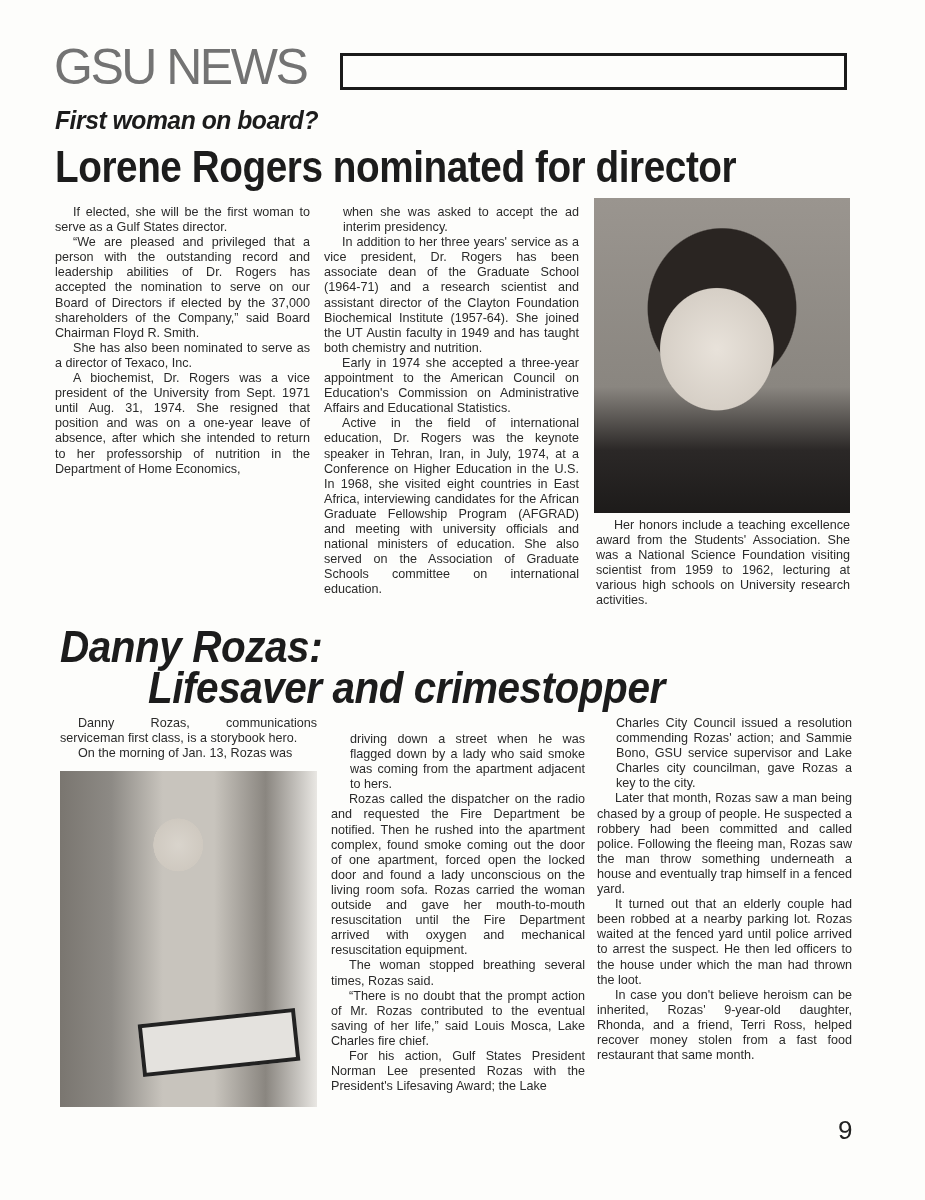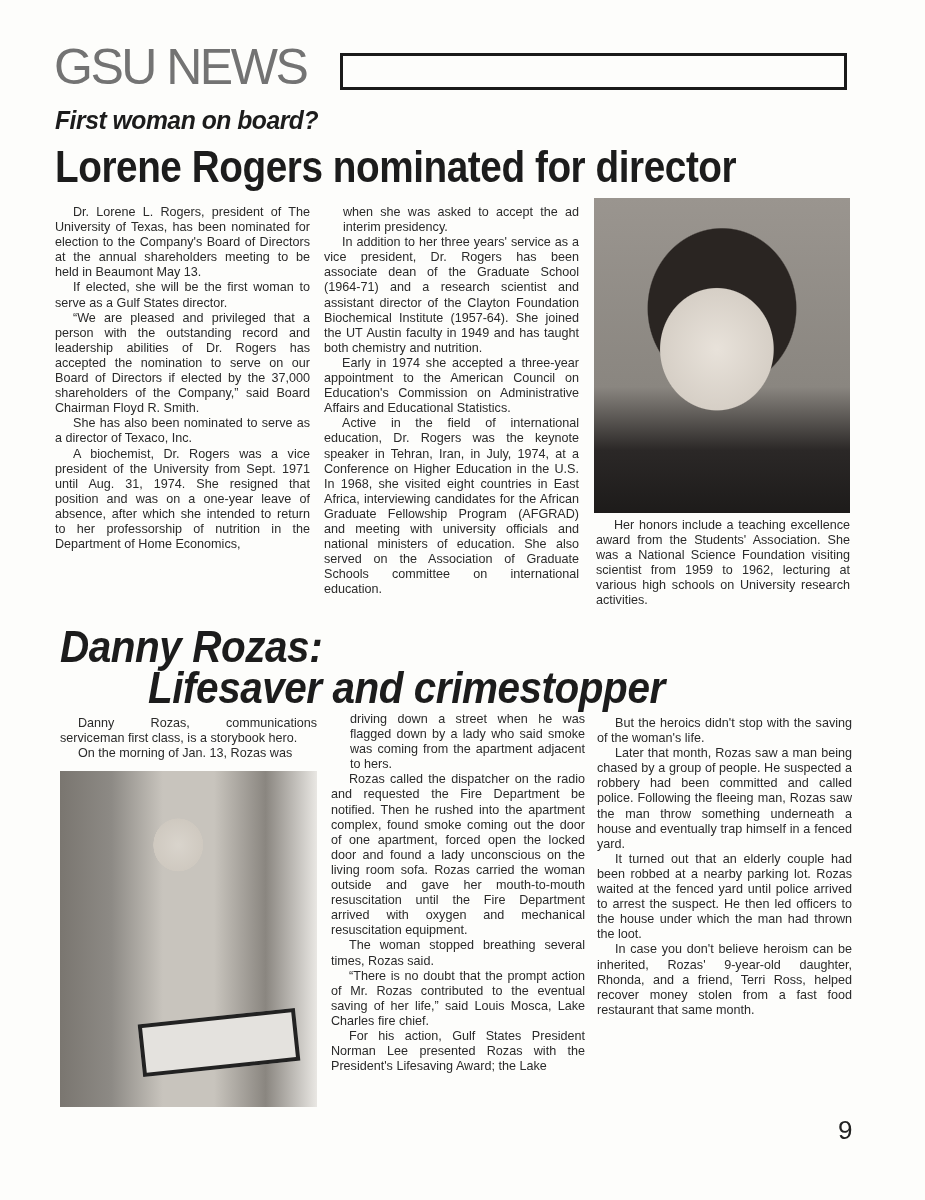--- a/index.html
+++ b/index.html
@@ -59,21 +59,20 @@
 
 <div class="masthead">
   <div class="masthead-title">GSU NEWS</div>
 </div>
 <div class="masthead-box" style="left:340px; top:53px; width:507px; height:37px;"></div>
 
 <div class="kicker">First woman on board?</div>
 <div class="headline1">Lorene Rogers nominated for director</div>
 
 <div class="col" style="left:55px; top:205px; width:255px;">
-  <p>Dr. Lorene L. Rogers, president of The University of Texas, has been nominated for election to the Company's Board of Directors at the annual shareholders meeting to be held in Beaumont May 13.</p>
   <p>If elected, she will be the first woman to serve as a Gulf States director.</p>
   <p>“We are pleased and privileged that a person with the outstanding record and leadership abilities of Dr. Rogers has accepted the nomination to serve on our Board of Directors if elected by the 37,000 shareholders of the Company,” said Board Chairman Floyd R. Smith.</p>
   <p>She has also been nominated to serve as a director of Texaco, Inc.</p>
   <p>A biochemist, Dr. Rogers was a vice president of the University from Sept. 1971 until Aug. 31, 1974. She resigned that position and was on a one-year leave of absence, after which she intended to return to her professorship of nutrition in the Department of Home Economics,</p>
 </div>
 
 <div class="col" style="left:324px; top:205px; width:255px;">
   <p class="noindent">when she was asked to accept the ad interim presidency.</p>
   <p>In addition to her three years' service as a vice president, Dr. Rogers has been associate dean of the Graduate School (1964-71) and a research scientist and assistant director of the Clayton Foundation Biochemical Institute (1957-64). She joined the UT Austin faculty in 1949 and has taught both chemistry and nutrition.</p>
   <p>Early in 1974 she accepted a three-year appointment to the American Council on Education's Commission on Administrative Affairs and Educational Statistics.</p>
@@ -89,28 +88,28 @@
 <div class="headline2">Danny Rozas:</div>
 <div class="headline2 headline2b">Lifesaver and crimestopper</div>
 
 <div class="col" style="left:60px; top:716px; width:257px;">
   <p>Danny Rozas, communications serviceman first class, is a storybook hero.</p>
   <p>On the morning of Jan. 13, Rozas was</p>
 </div>
 
 <div class="photo photo-rozas"></div>
 
-<div class="col" style="left:331px; top:712px; width:254px;">
+<div class="col" style="left:331px; top:732px; width:254px;">
   <p class="noindent">driving down a street when he was flagged down by a lady who said smoke was coming from the apartment adjacent to hers.</p>
   <p>Rozas called the dispatcher on the radio and requested the Fire Department be notified. Then he rushed into the apartment complex, found smoke coming out the door of one apartment, forced open the locked door and found a lady unconscious on the living room sofa. Rozas carried the woman outside and gave her mouth-to-mouth resuscitation until the Fire Department arrived with oxygen and mechanical resuscitation equipment.</p>
   <p>The woman stopped breathing several times, Rozas said.</p>
   <p>“There is no doubt that the prompt action of Mr. Rozas contributed to the eventual saving of her life,” said Louis Mosca, Lake Charles fire chief.</p>
   <p>For his action, Gulf States President Norman Lee presented Rozas with the President's Lifesaving Award; the Lake</p>
 </div>
 
 <div class="col" style="left:597px; top:716px; width:255px;">
-  <p>But the heroics didn't stop with the saving of the woman's life.</p>
+  <p class="noindent">Charles City Council issued a resolution commending Rozas' action; and Sammie Bono, GSU service supervisor and Lake Charles city councilman, gave Rozas a key to the city.</p>
   <p>Later that month, Rozas saw a man being chased by a group of people. He suspected a robbery had been committed and called police. Following the fleeing man, Rozas saw the man throw something underneath a house and eventually trap himself in a fenced yard.</p>
   <p>It turned out that an elderly couple had been robbed at a nearby parking lot. Rozas waited at the fenced yard until police arrived to arrest the suspect. He then led officers to the house under which the man had thrown the loot.</p>
   <p>In case you don't believe heroism can be inherited, Rozas' 9-year-old daughter, Rhonda, and a friend, Terri Ross, helped recover money stolen from a fast food restaurant that same month.</p>
 </div>
 
 <div class="page-number">9</div>
 
 </body></html>

